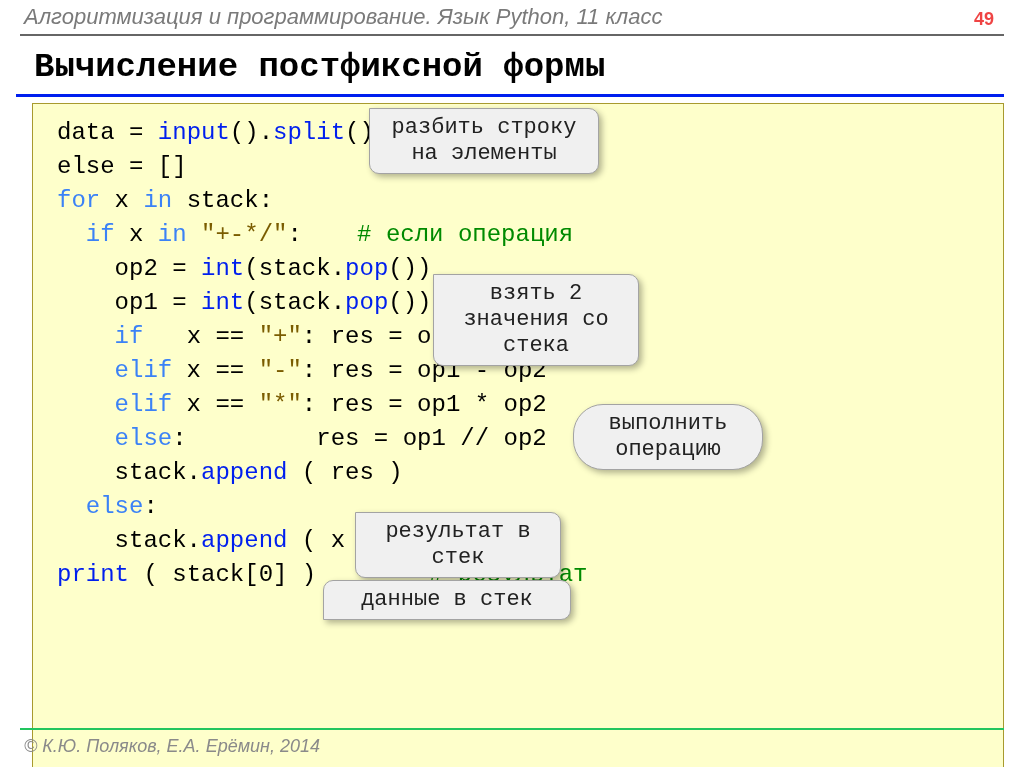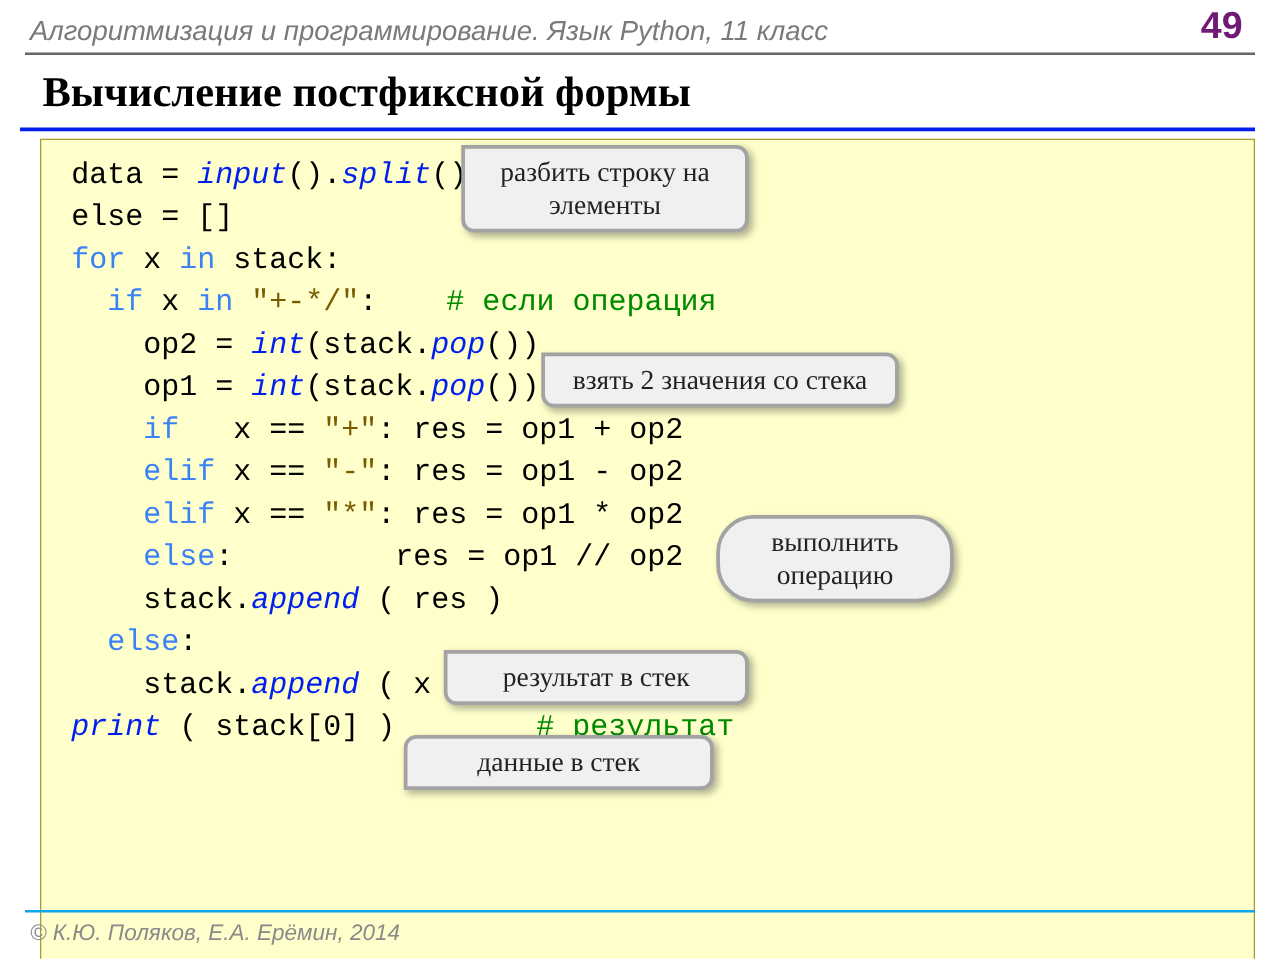--- a/index.html
+++ b/index.html
@@ -3,60 +3,60 @@
 <meta charset="utf-8">
 <style>
   * { box-sizing: border-box; margin: 0; padding: 0; }
   html, body { width: 1024px; height: 767px; font-family: Arial, Helvetica, sans-serif; background: #fff; }
   .slide { width: 1024px; height: 767px; position: relative; background: #fff; }
   .hdr {
     display: flex; justify-content: space-between; align-items: flex-end;
     padding: 4px 30px 2px 24px; color: #7a7a7a; font-style: italic;
   }
   .hdr-left { font-size: 22px; }
-  .hdr-right { font-size: 30px; font-weight: bold; font-style: normal; color: #701a75; }
+  .hdr-right { font-size: 18px; font-weight: bold; font-style: normal; color: #ef4444; }
   .hr-top { border: none; border-top: 2px solid #666; margin: 2px 20px 0 20px; }
-  .title { font-size: 34px; font-weight: bold; font-family: Liberation Serif, serif;
+  .title { font-size: 34px; font-weight: bold; font-family: Liberation Mono, monospace;
            color: #000; padding: 12px 0 8px 34px; }
   .hr-title { border: none; border-top: 3px solid #001FEE; margin: 0 20px 0 16px; }
   .codebox {
     position: relative;
     margin: 6px 20px 0 32px;
     border: 1px solid #a89a2e;
     background: #FEFFCB;
     padding: 12px 10px 14px 24px;
     font-family: "Courier New", monospace;
     font-size: 24px;
     line-height: 34px;
     white-space: pre;
     color: #000;
   }
   .kw  { color: #3b82f6; }
-  .fn  { color: #001FEE; font-style: italic; }
+  .fn  { color: #001FEE; }
   .str { color: #7a5c00; }
   .cmt { color: #008A00; margin-left: 12px; }
   .callout {
     position: absolute;
     background: #f0f0f0;
-    border: 3px solid #a3a3a3;
+    border: 1px solid #a3a3a3;
     border-radius: 10px;
     box-shadow: 3px 3px 6px rgba(0,0,0,0.3);
-    font-family: Liberation Serif, serif;
+    font-family: Liberation Mono, monospace;
     font-size: 22px;
     color: #222;
     text-align: center;
     padding: 6px 18px;
     white-space: normal;
     line-height: 26px;
   }
   .callout.tl { border-top-left-radius: 0; }
   .callout.bl { border-bottom-left-radius: 0; }
   .ftr {
     position: absolute; left: 0; right: 0; bottom: 0;
-    border-top: 2px solid #0ea5e9;
+    border-top: 2px solid #22c55e;
     margin: 0 20px; padding: 6px 4px 10px 4px;
     display: flex; justify-content: space-between;
     color: #8a8a8a; font-style: italic; font-size: 18px;
   }
 </style>
 </head>
 <body>
 
 <div class="slide">
   <div class="hdr">
@@ -76,24 +76,24 @@
 <span>    </span><span class="kw">if</span><span>   x == </span><span class="str">"+"</span><span>: res = op1 + op2</span>
 <span>    </span><span class="kw">elif</span><span> x == </span><span class="str">"-"</span><span>: res = op1 - op2</span>
 <span>    </span><span class="kw">elif</span><span> x == </span><span class="str">"*"</span><span>: res = op1 * op2</span>
 <span>    </span><span class="kw">else</span><span>:         res = op1 // op2</span>
 <span>    stack.</span><span class="fn">append</span><span> ( res )</span>
 <span>  </span><span class="kw">else</span><span>:</span>
 <span>    stack.</span><span class="fn">append</span><span> ( x )</span>
 <span class="fn">print</span><span> ( stack[0] )       </span><span class="cmt"># результат</span>
     <div class="callout tl" style="top:4px; left:336px; width:230px;">разбить строку
 на элементы</div>
-    <div class="callout tl" style="top:170px; left:400px; width:286px;">взять 2 значения
+    <div class="callout tl" style="top:170px; left:400px; width:206px;">взять 2 значения
 со стека</div>
     <div class="callout tl" style="top:300px; left:540px; width:190px;border-radius:30px;">выполнить
 операцию</div>
-    <div class="callout tl" style="top:408px; left:322px; width:244px;">результат в стек</div>
+    <div class="callout tl" style="top:408px; left:322px; width:206px;">результат в стек</div>
     <div class="callout bl" style="top:476px; left:290px; width:248px;">данные в стек</div>
   </div>
 
   <div class="ftr">
     <div>© К.Ю. Поляков, Е.А. Ерёмин, 2014</div>
   </div>
 </div>
 
 </body></html>

